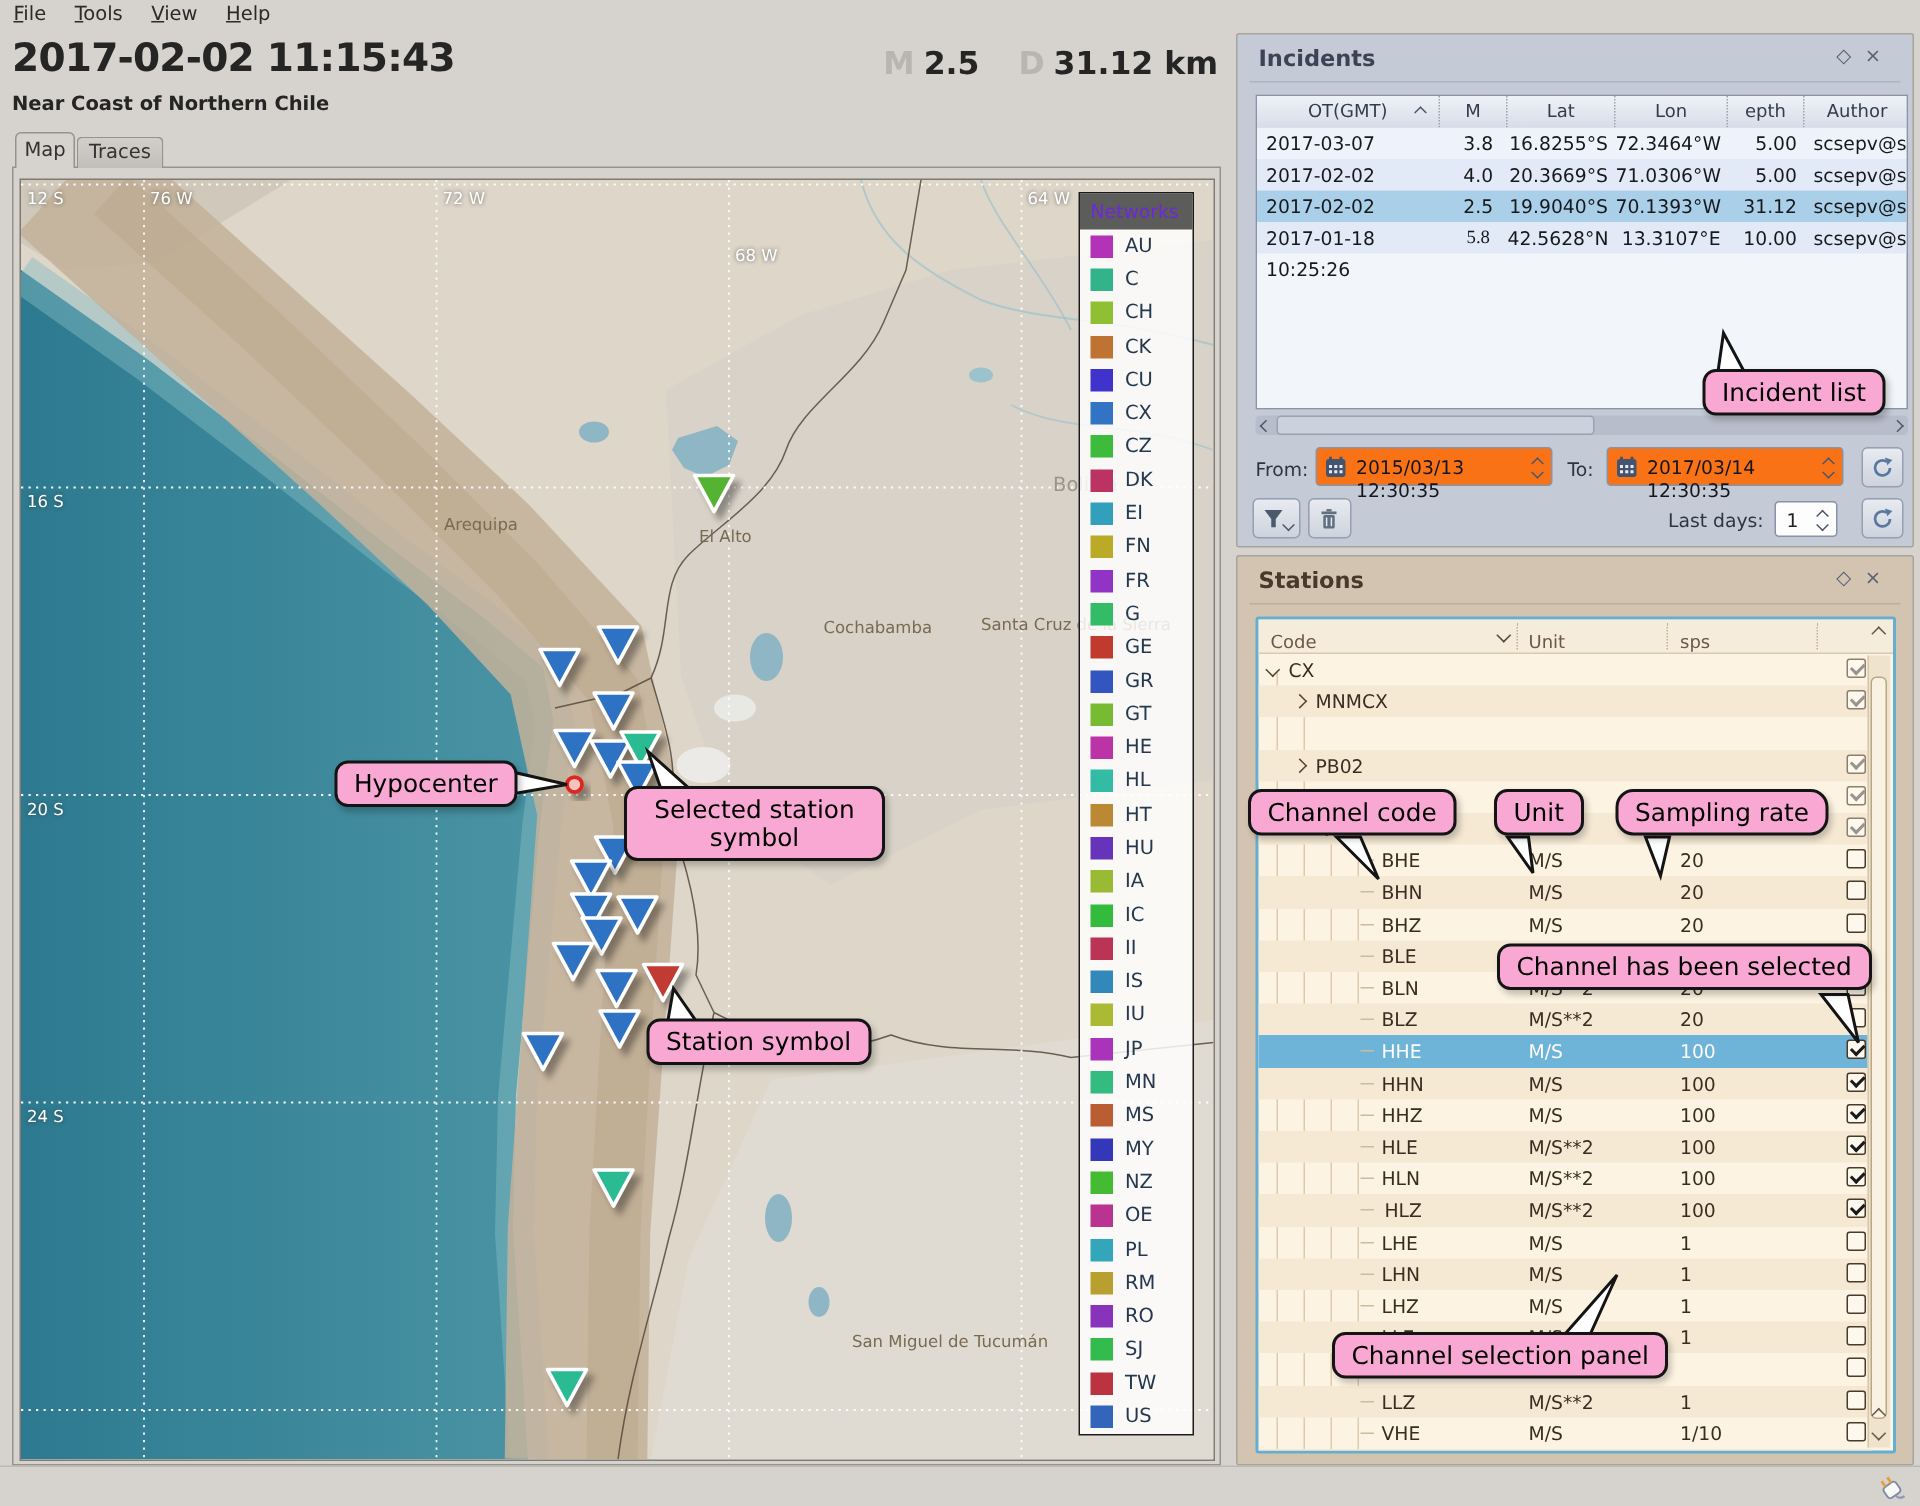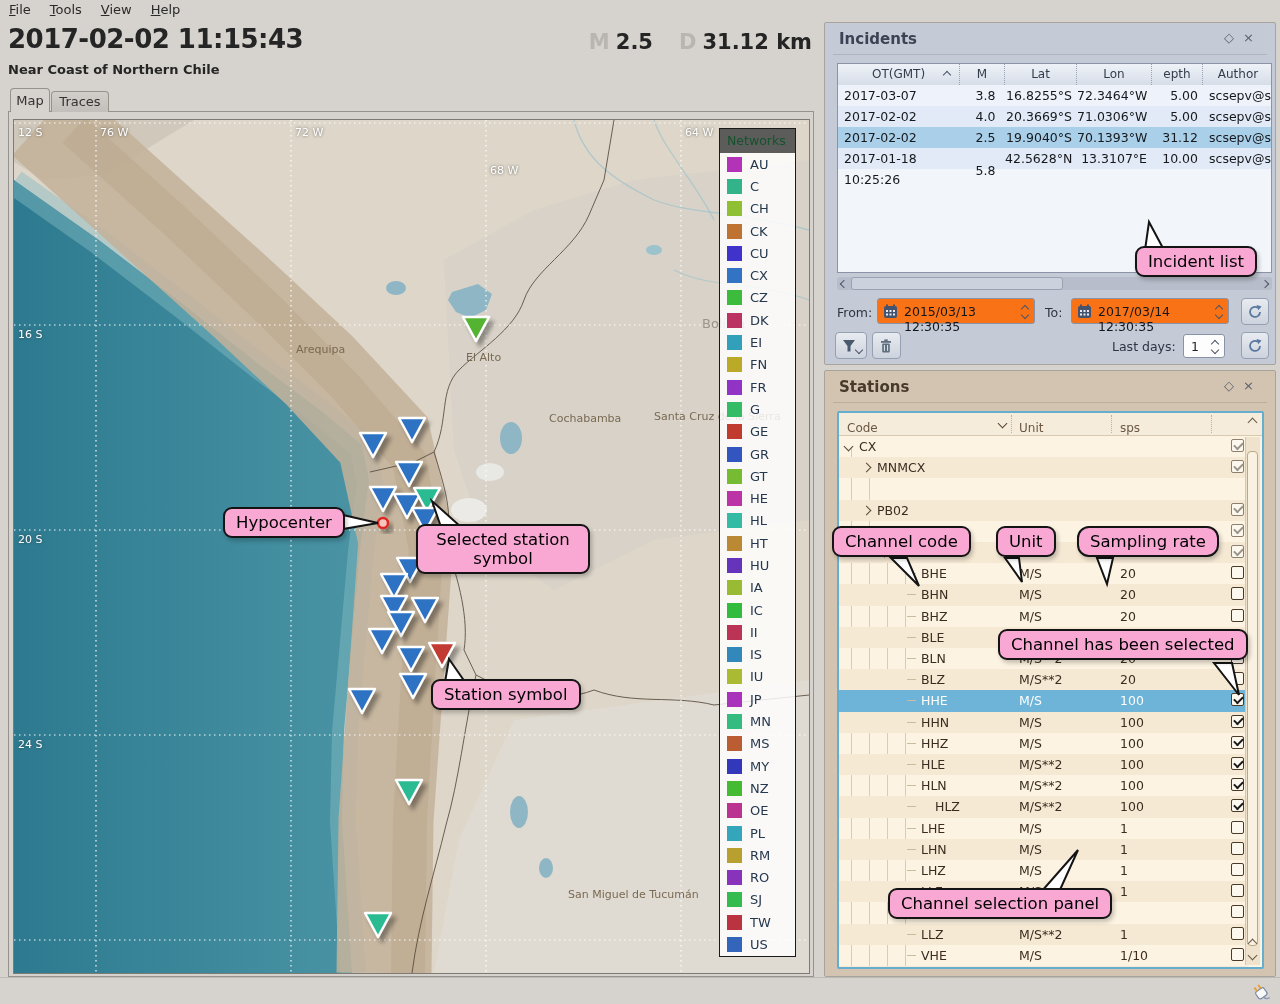--- a/index.html
+++ b/index.html
@@ -23,21 +23,21 @@
   #main-frame{position:absolute;left:8px;top:111px;width:806px;height:866px;border:1px solid #96928c;background:#d6d2cd;box-sizing:border-box;}
   
   #map-canvas{position:absolute;left:13px;top:119px;width:797px;height:855px;border:1px solid #7e7a74;
               overflow:hidden;background:#d8d2c6;box-sizing:border-box;}
   .grid-label{position:absolute;font-size:11px;color:#fff;text-shadow:0 0 3px rgba(40,40,40,.65);z-index:5;}
   .city-label{position:absolute;font-size:11px;color:#7a6a52;z-index:4;white-space:nowrap;}
   .country-label{position:absolute;font-size:13px;color:#9a958a;z-index:4;}
   
   #legend{position:absolute;left:705px;top:8px;width:77px;z-index:10;border:1px solid #1a1a1a;
           background:rgba(255,255,255,0.84);box-sizing:border-box;}
-  #legend-header{height:24px;background:rgba(74,74,74,0.9);color:#14532d;font-size:12.5px;line-height:24px;padding-left:7px;}
+  #legend-header{height:24px;background:rgba(74,74,74,0.9);color:#6d28d9;font-size:12.5px;line-height:24px;padding-left:7px;}
   .legend-entry{height:22.3px;display:flex;align-items:center;padding-left:7px;}
   .legend-chip{width:15px;height:15px;flex:0 0 15px;margin-right:8px;}
   .legend-code{font-size:13px;color:#25384e;}
   
   .callout{position:absolute;background:#f9a8d4;border:2px solid #141414;border-radius:9px;
            padding:4px 11px;font-size:16.5px;color:#000;z-index:30;white-space:nowrap;
            box-shadow:2px 3px 4px rgba(0,0,0,0.22);}
   .callout.center{text-align:center;white-space:normal;}
   .tail{position:absolute;z-index:29;}
   .tail polygon{fill:#fff;stroke:#141414;stroke-width:2;}
@@ -417,21 +417,21 @@
         <div class="inc-row sel" style="top: 63px;">
           <div class="ccell" style="left: 0px; width: 122px; text-align: left; padding: 0px 0px 0px 6px;">2017-02-02 11:15:43</div>
           <div class="ccell" style="left: 122px; width: 45px; text-align: center; padding: 0px 0px 0px 6px;">2.5</div>
           <div class="ccell" style="left: 167px; width: 72px; text-align: right; padding: 0px 5px 0px 0px;">19.9040°S</div>
           <div class="ccell" style="left: 239px; width: 75px; text-align: right; padding: 0px 5px 0px 0px;">70.1393°W</div>
           <div class="ccell" style="left: 314px; width: 51px; text-align: right; padding: 0px 5px 0px 0px;">31.12</div>
           <div class="ccell" style="left: 365px; width: 70px; text-align: left; padding: 0px 0px 0px 6px;">scsepv@st</div>
         </div>
         <div class="inc-row alt" style="top: 84px;">
           <div class="ccell" style="left: 0px; width: 122px; text-align: left; padding: 0px 0px 0px 6px;">2017-01-18 10:25:26</div>
-          <div class="ccell" style="left: 122px; width: 45px; text-align: center; padding: 12px 0px 0px 6px;">5.8</div>
+          <div class="ccell" style="left: 122px; width: 45px; text-align: center; padding: 0px 0px 0px 6px; font-family: Liberation Serif, serif;">5.8</div>
           <div class="ccell" style="left: 167px; width: 72px; text-align: right; padding: 0px 5px 0px 0px;">42.5628°N</div>
           <div class="ccell" style="left: 239px; width: 75px; text-align: right; padding: 0px 5px 0px 0px;">13.3107°E</div>
           <div class="ccell" style="left: 314px; width: 51px; text-align: right; padding: 0px 5px 0px 0px;">10.00</div>
           <div class="ccell" style="left: 365px; width: 70px; text-align: left; padding: 0px 0px 0px 6px;">scsepv@st</div>
         </div>
       </div>
   </div>
 
   <div class="sb-track" style="left:12px;top:254px;width:435px;height:13px;">
     <span class="chev left small" style="left:4px;top:4px;"></span>
@@ -634,21 +634,21 @@
         </div>
         <div class="tree-row " style="top: 339.2px;">
           <span class="dash" style="left: 68px;"></span>
           <span class="tlabel" style="left: 82px;">HLN</span>
           <span class="tlabel" style="left: 180px;">M/S**2</span>
           <span class="tlabel" style="left: 281px;">100</span>
           <span class="cb on" style="left: 392px;"></span>
         </div>
         <div class="tree-row alt" style="top: 360.4px;">
           <span class="dash" style="left: 68px;"></span>
-          <span class="tlabel" style="left: 96px;">HLZ</span>
+          <span class="tlabel" style="left: 84px;">HLZ</span>
           <span class="tlabel" style="left: 180px;">M/S**2</span>
           <span class="tlabel" style="left: 281px;">100</span>
           <span class="cb on" style="left: 392px;"></span>
         </div>
         <div class="tree-row " style="top: 381.6px;">
           <span class="dash" style="left: 68px;"></span>
           <span class="tlabel" style="left: 82px;">LHE</span>
           <span class="tlabel" style="left: 180px;">M/S</span>
           <span class="tlabel" style="left: 281px;">1</span>
           <span class="cb " style="left: 392px;"></span>

